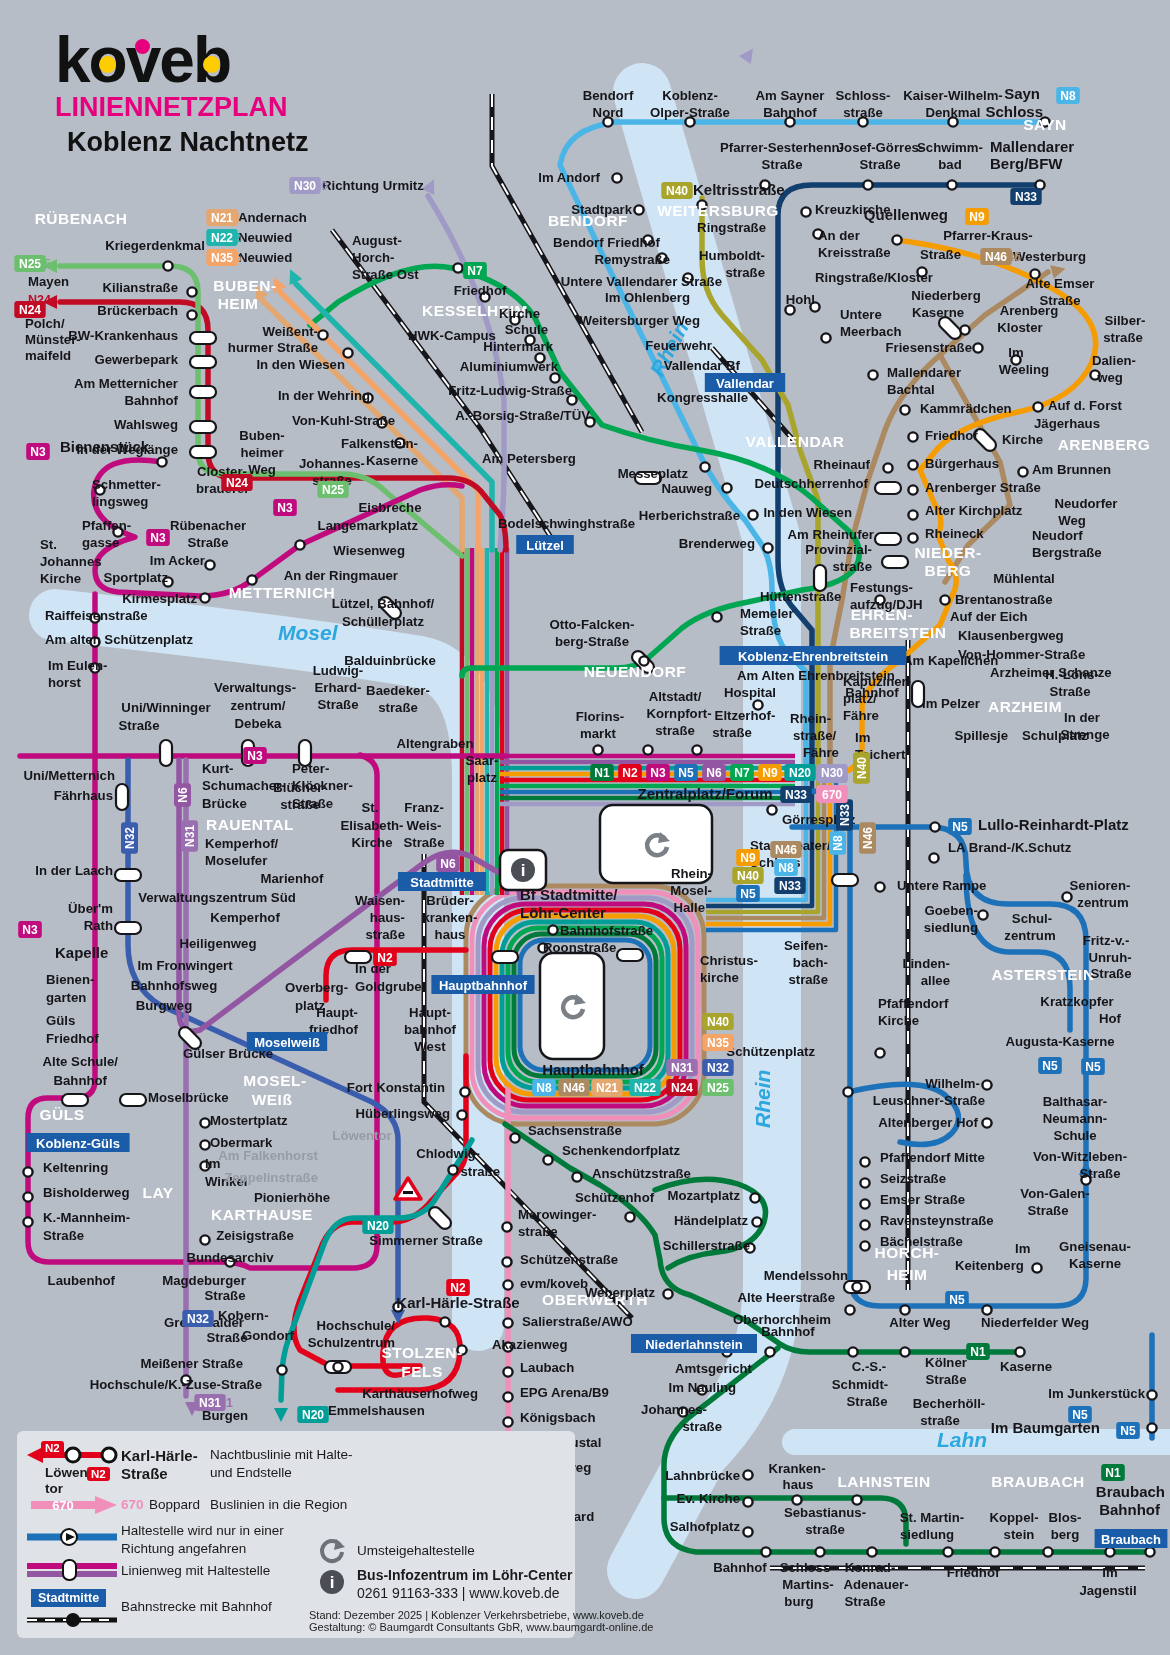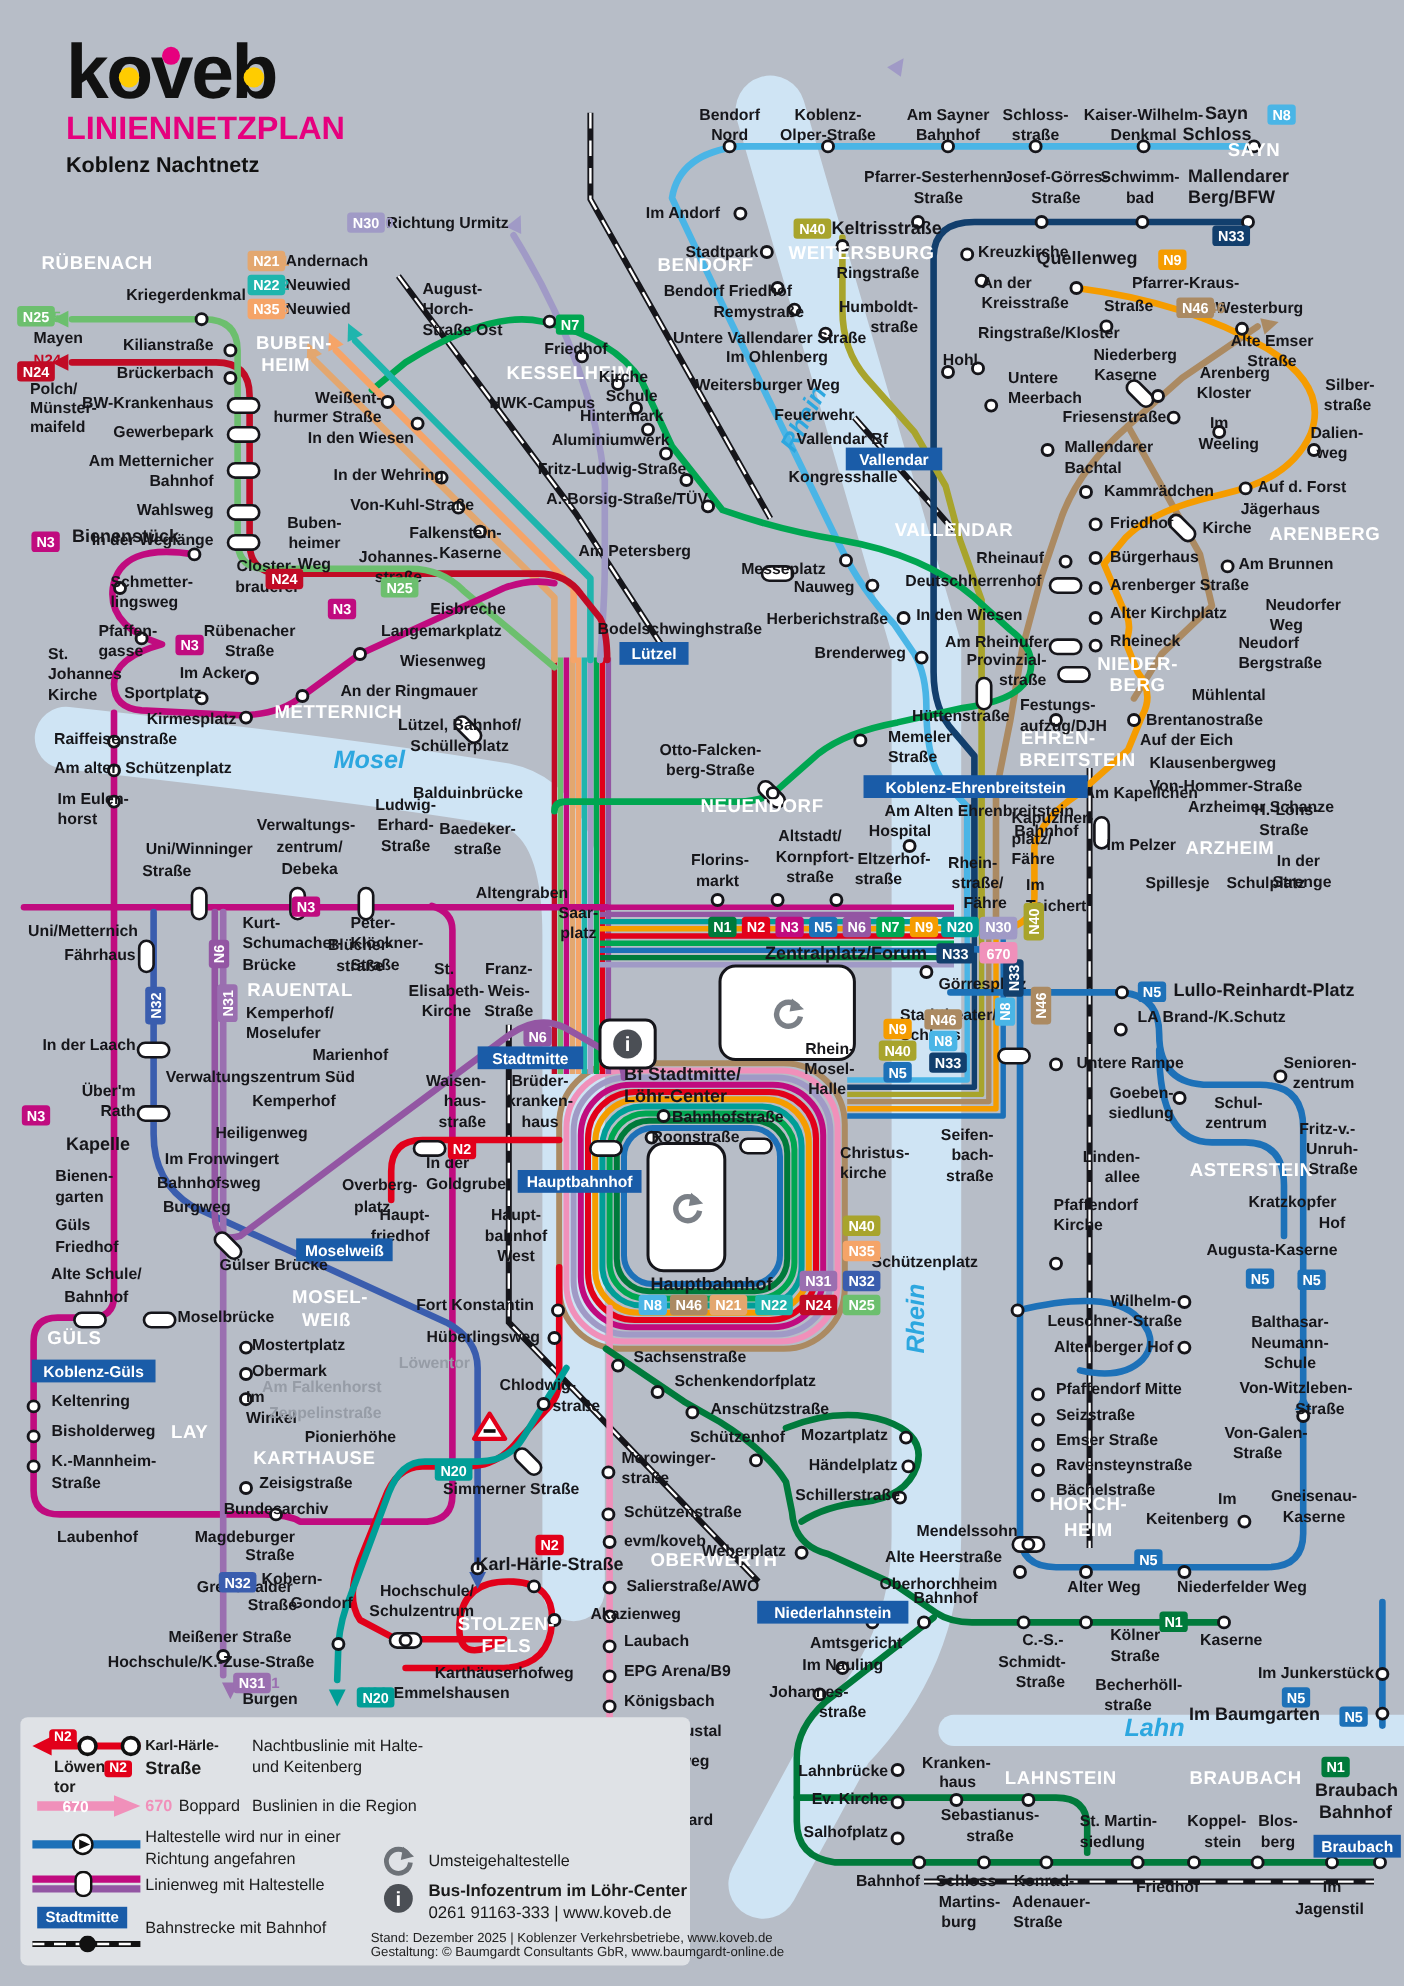--- a/index.html
+++ b/index.html
@@ -6,21 +6,21 @@
   .stage{position:relative;width:1170px;height:1655px;background:#b7bdc7;overflow:hidden;
          font-family:"Liberation Sans",sans-serif;}
   svg text{font-family:"Liberation Sans",sans-serif;}
   .hdr{position:absolute;left:55px;top:28px;z-index:5;}
   .logo{font-weight:bold;font-size:64px;letter-spacing:-2px;color:#111;line-height:1;position:relative;}
   .logo .od{position:relative;display:inline-block;}
   .logo .od i{position:absolute;left:50%;top:56%;width:17px;height:17px;margin:-8px 0 0 -8px;border-radius:50%;background:#ffcc00;}
   .logo .vd{position:relative;display:inline-block;}
   .logo .vd i{position:absolute;left:50%;top:30%;width:15px;height:15px;margin:-8px 0 0 -7px;border-radius:50%;background:#e6007e;}
   .t1{color:#e6007e;font-weight:bold;font-size:27px;letter-spacing:0;}
-  .t2{color:#111;font-weight:bold;font-size:18px;margin-top:4px;}
+  .t2{color:#111;font-weight:bold;font-size:27px;margin-top:4px;margin-left:12px;}
   .legend{position:absolute;left:17px;top:1431px;width:558px;height:207px;background:#dfe2e6;
           border-radius:6px;z-index:4;font-size:13.5px;color:#1a1a1a;}
   .legend .lab{position:absolute;font-weight:bold;white-space:nowrap;}
   .legend .desc{position:absolute;white-space:nowrap;text-align:right;}
   .legend .fine{position:absolute;font-size:11px;color:#222;white-space:nowrap;}
   .badge{display:inline-block;background:#e2001a;color:#fff;font-weight:bold;font-size:11.5px;
          padding:1px 4px;border-radius:3px;}
   .railbadge{display:inline-block;background:#1a5ca8;color:#fff;font-weight:bold;font-size:12.5px;padding:2px 7px;}
 </style>
 </head>
@@ -1109,24 +1109,24 @@
     <svg width="100" height="46" style="position:absolute;left:8px;top:8px">
       <line x1="14" y1="16" x2="92" y2="16" stroke="#e2001a" stroke-width="6"></line>
       <polygon points="2,16 18,8 18,24" fill="#e2001a"></polygon>
       <circle cx="48" cy="16" r="7" fill="#fff" stroke="#111" stroke-width="3"></circle>
       <circle cx="84" cy="16" r="7" fill="#fff" stroke="#111" stroke-width="3"></circle>
     </svg>
     <span class="badge" style="position:absolute;left:24px;top:10px">N2</span>
     <span class="lab" style="left:28px;top:34px">Löwen-</span>
     <span class="lab" style="left:28px;top:50px">tor</span>
     <span class="badge" style="position:absolute;left:70px;top:36px">N2</span>
-    <span class="lab" style="left:104px;top:16px;font-size:12px">Karl-Härle-</span>
+    <span class="lab" style="left:104px;top:16px;font-size:15px">Karl-Härle-</span>
     <span class="lab" style="left:104px;top:34px;font-size:15px">Straße</span>
     <span class="desc" style="left:193px;top:16px">Nachtbuslinie mit Halte-</span>
-    <span class="desc" style="left:193px;top:34px">und Keitenberg</span>
+    <span class="desc" style="left:193px;top:34px">und Endstelle</span>
 
     <svg width="95" height="24" style="position:absolute;left:8px;top:62px">
       <line x1="6" y1="12" x2="72" y2="12" stroke="#f090ba" stroke-width="8"></line>
       <polygon points="92,12 70,3 70,21" fill="#f090ba"></polygon>
       <text x="38" y="17" text-anchor="middle" font-size="13" font-weight="bold" fill="#fff">670</text>
     </svg>
     <span class="lab" style="left:104px;top:66px;color:#f090ba">670</span>
     <span class="desc" style="left:132px;top:66px">Boppard</span>
     <span class="desc" style="left:193px;top:66px">Buslinien in die Region</span>
 

